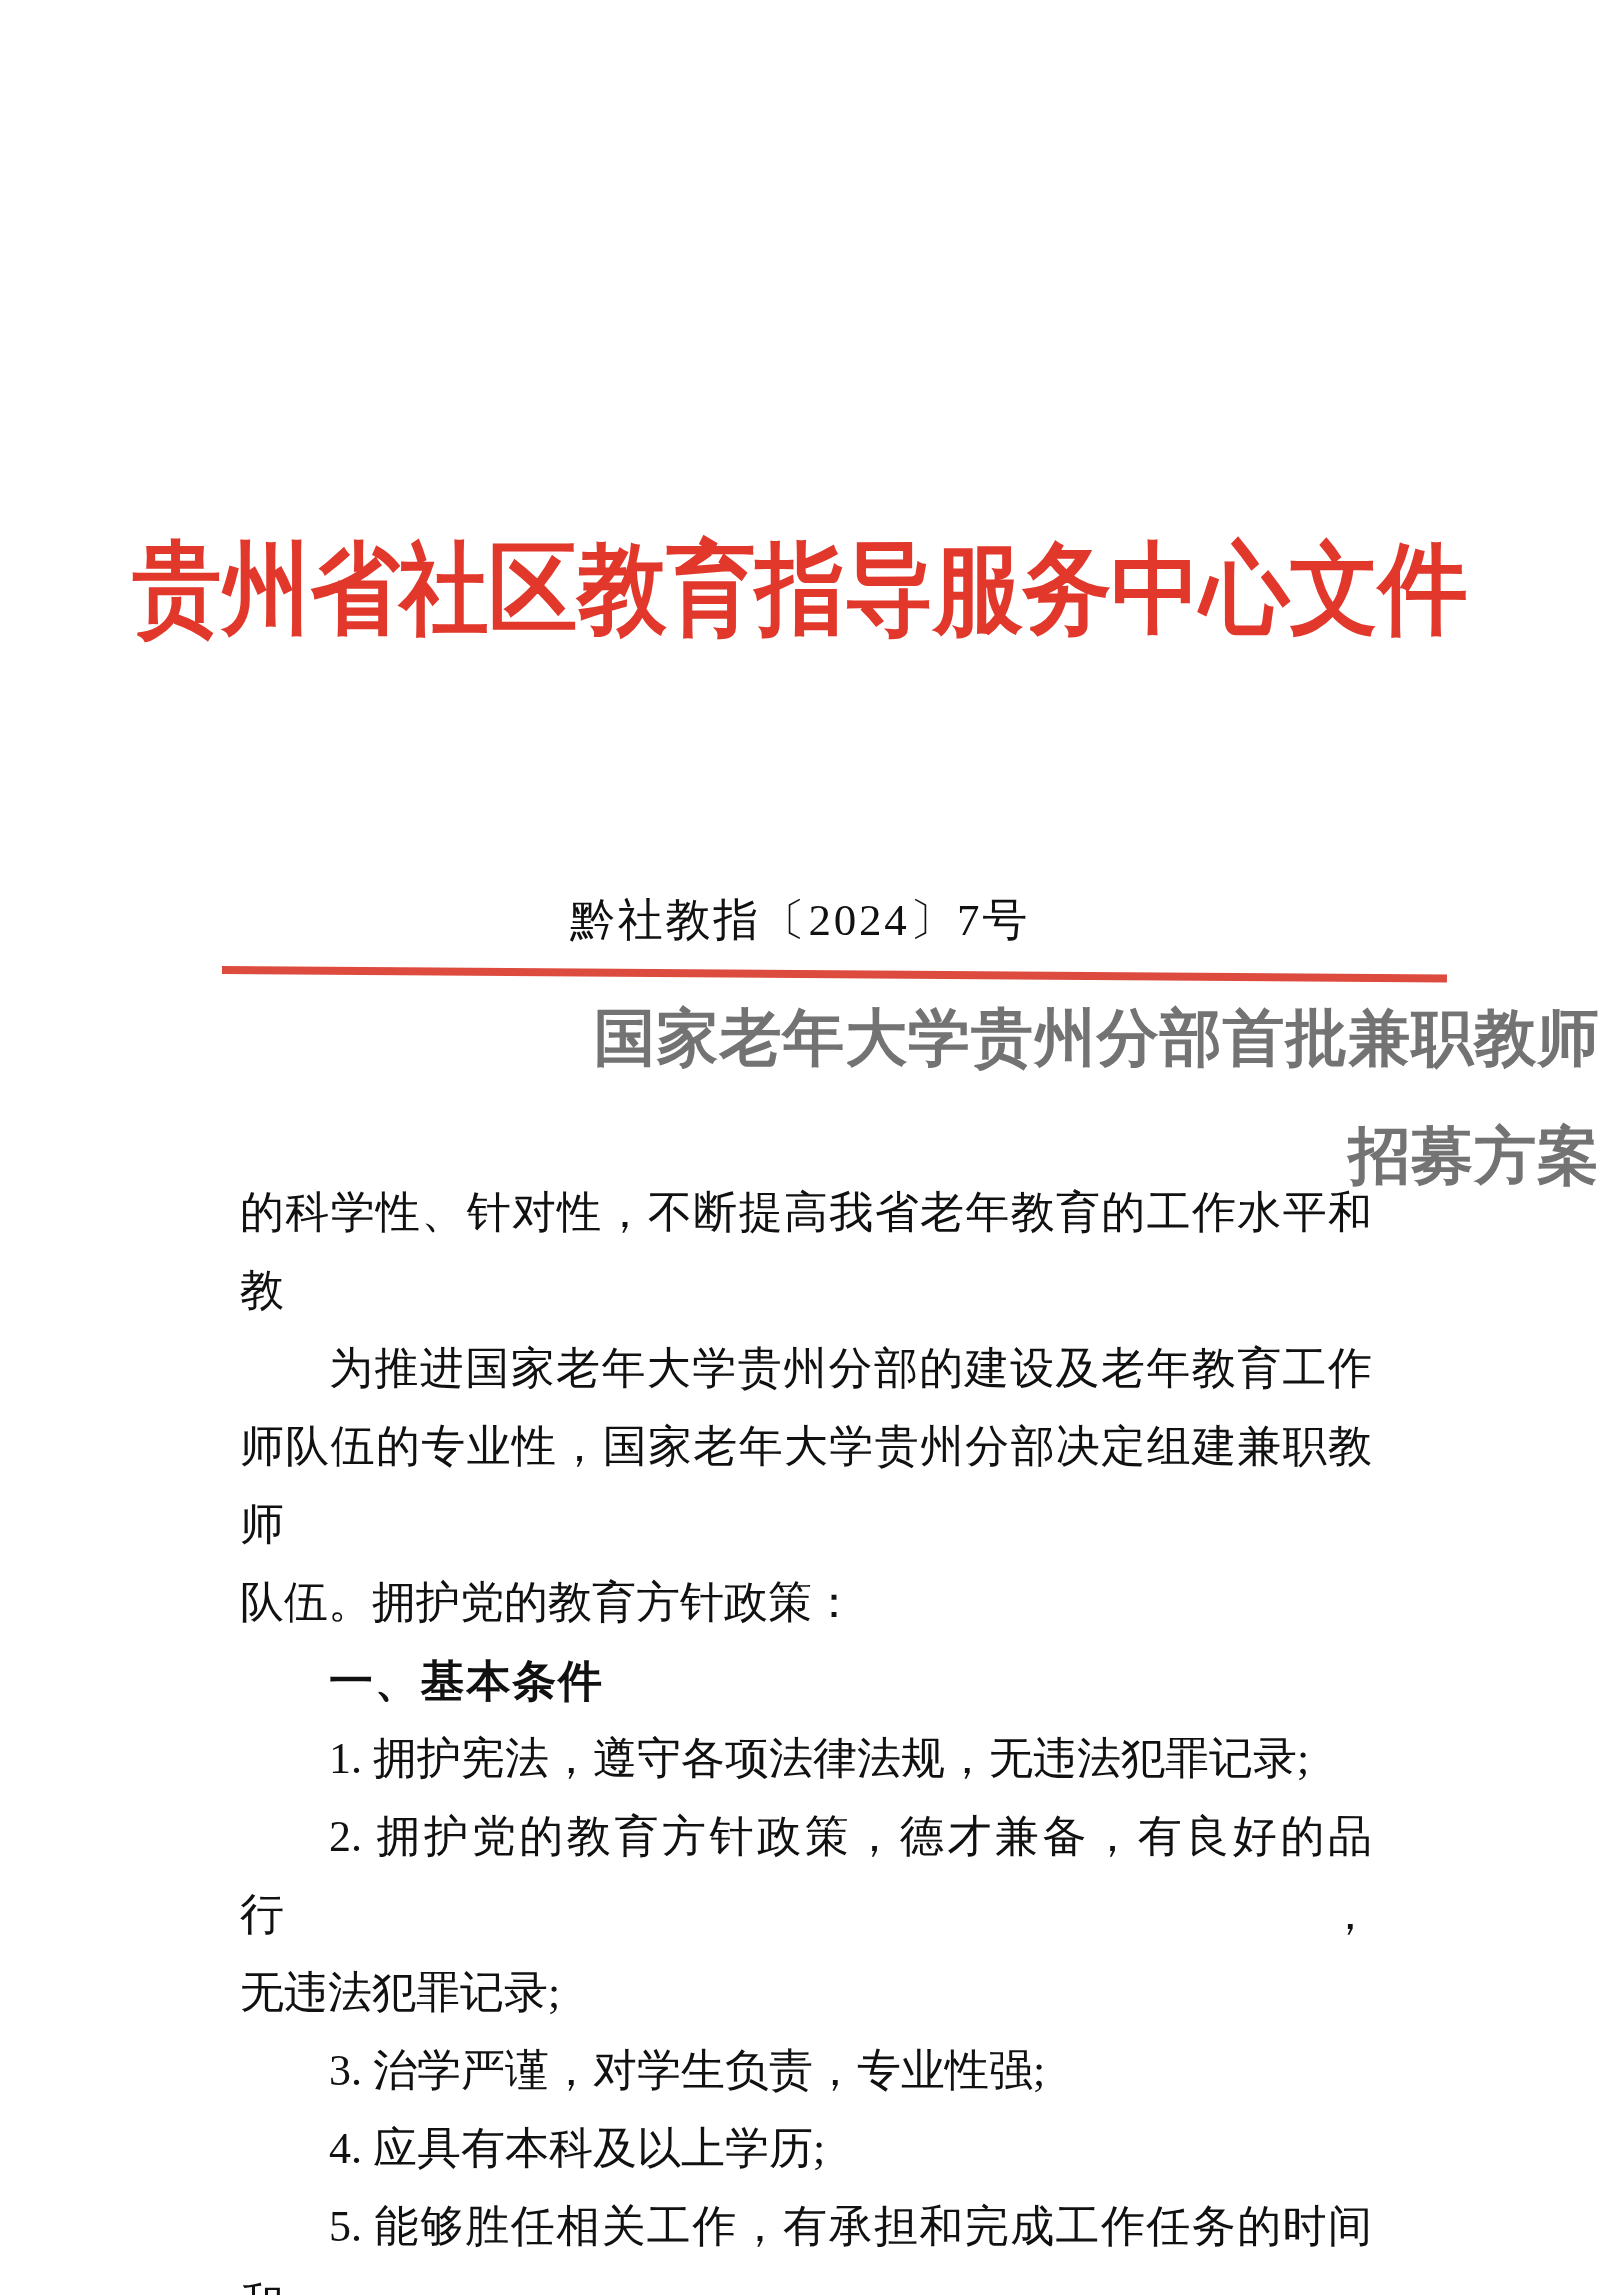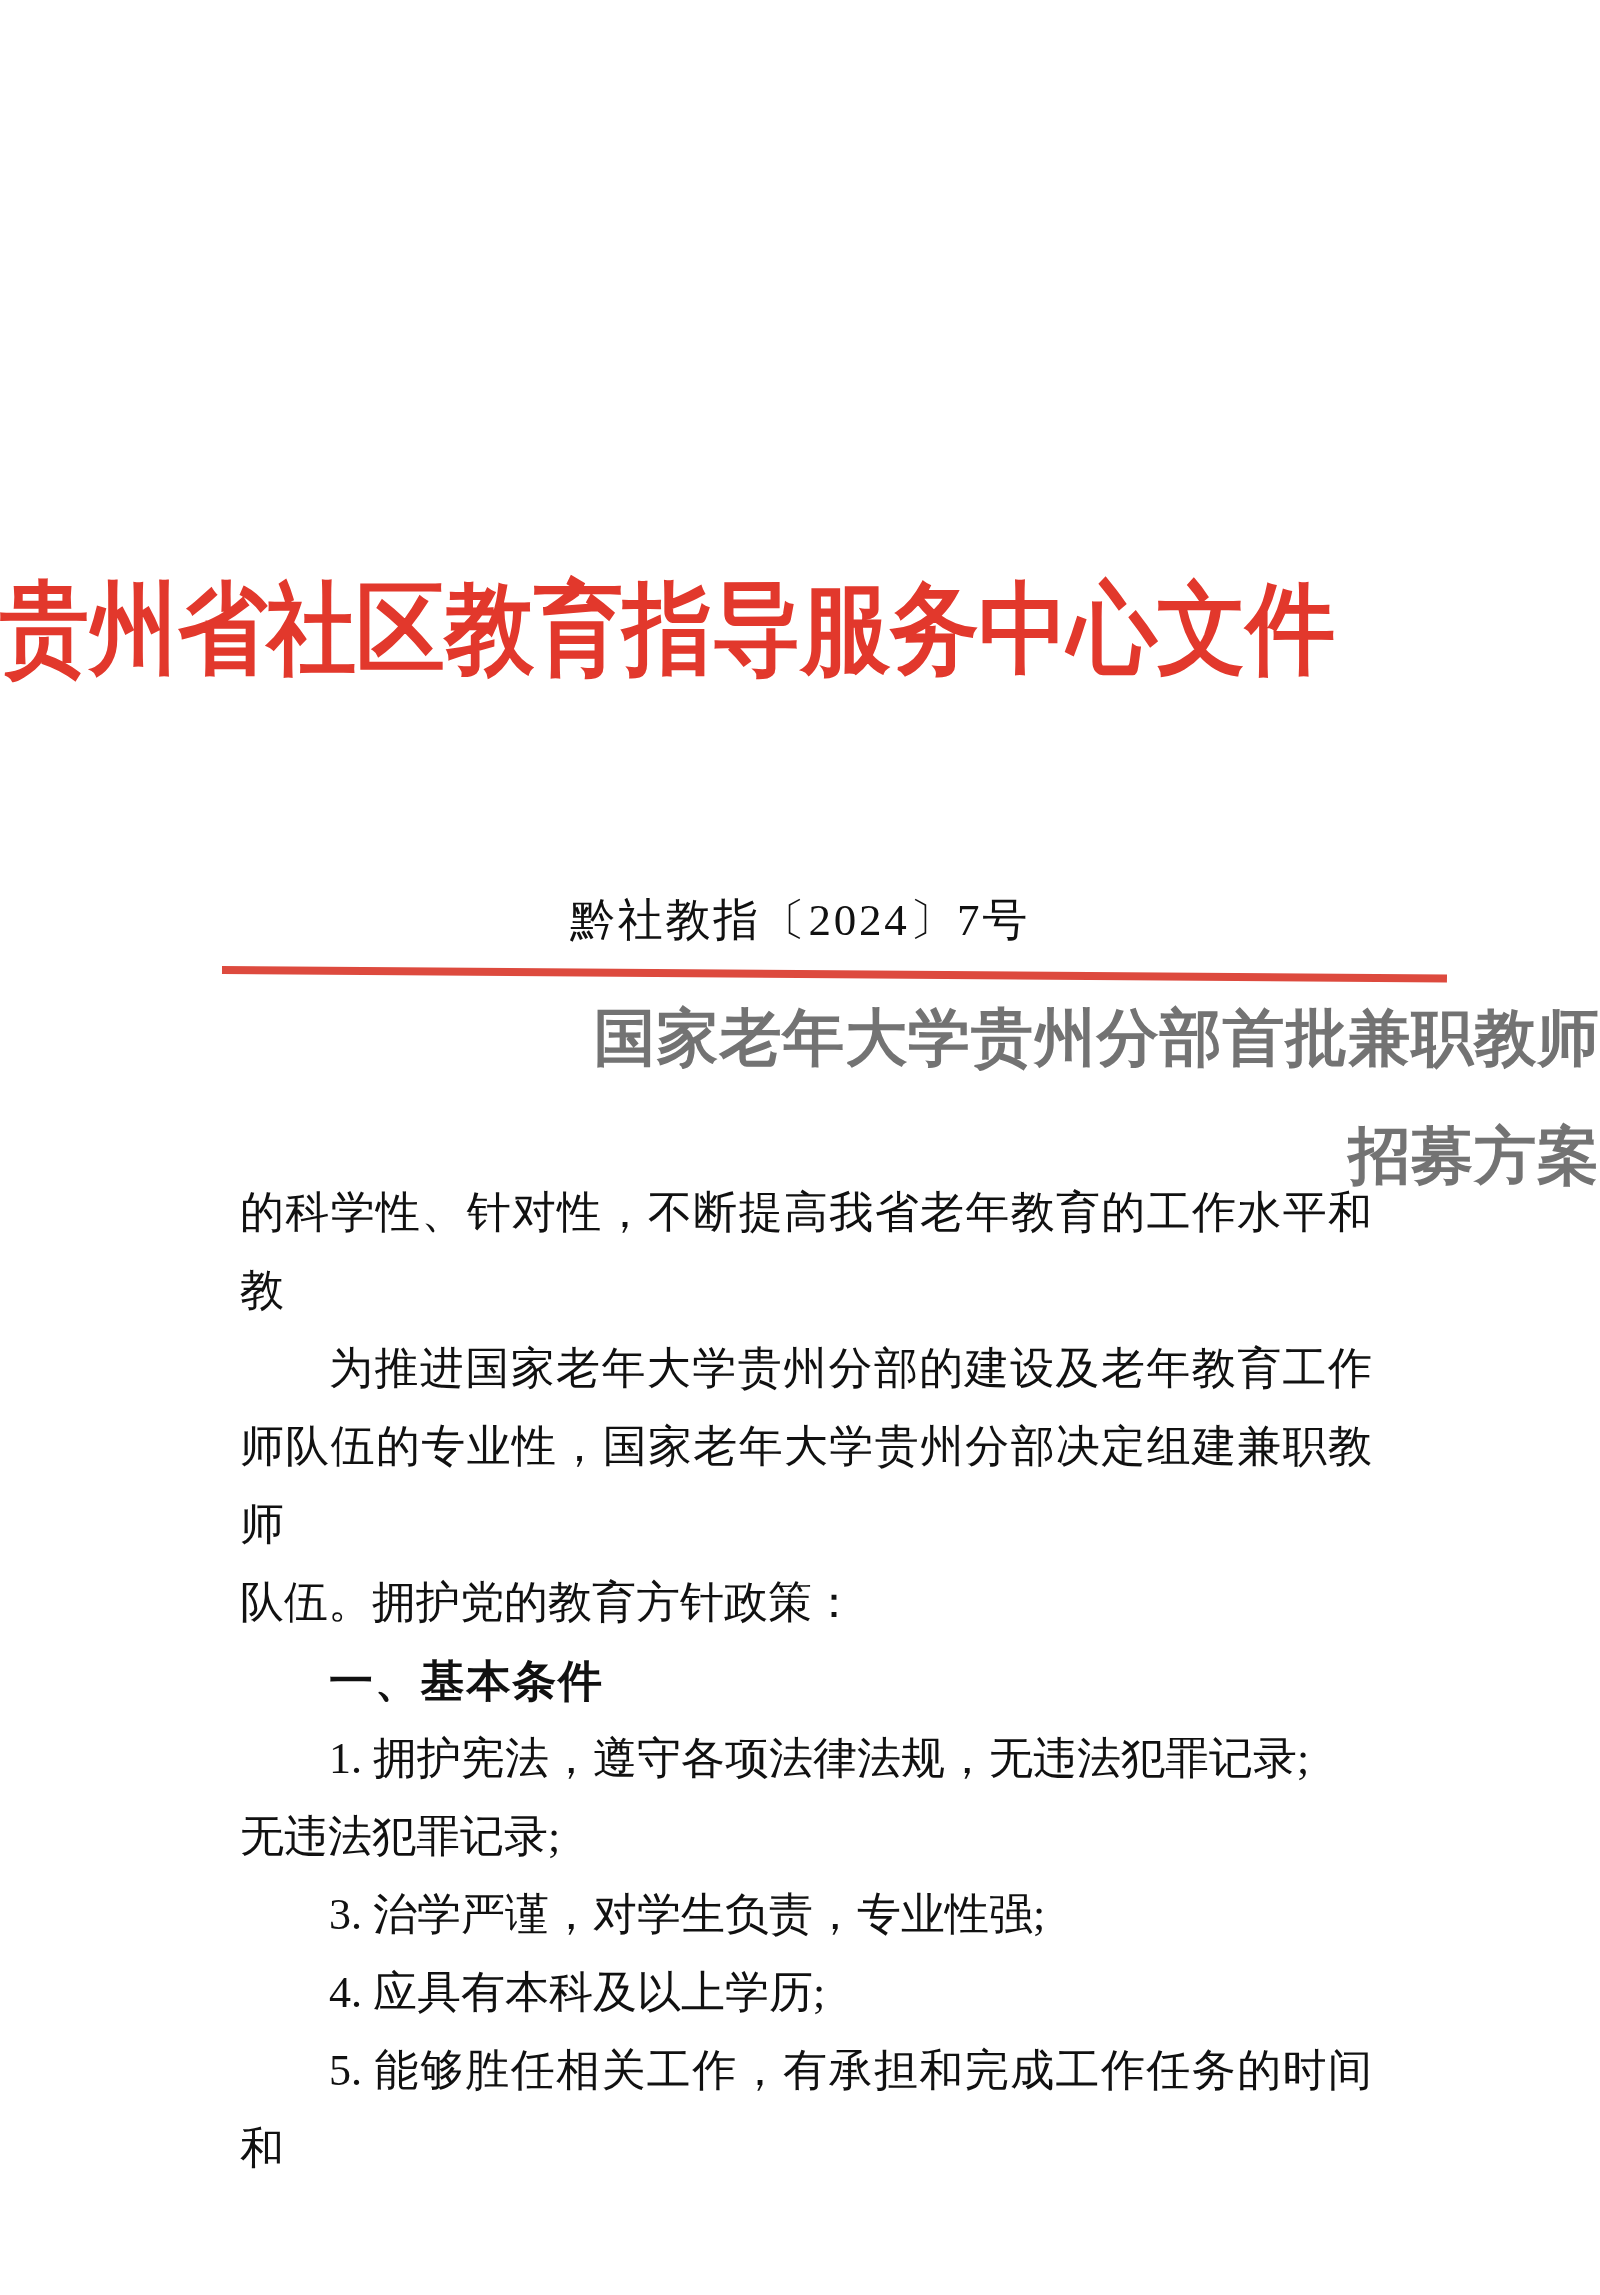--- a/index.html
+++ b/index.html
@@ -16,23 +16,22 @@
     font-family: "Liberation Serif", "DejaVu Serif", serif;
     color: #1a1a1a;
   }
 
   
   .header-title {
     position: absolute;
     top: 531px;
     left: 0;
     width: 100%;
-    text-align: left;
+    text-align: center;
     line-height: 117px;
-    margin-top: 40px;
   }
   .header-title .header-inner {
     display: inline-block;
     font-size: 89px;
     font-weight: 700;
     color: var(--header-red, #e2382c);
     letter-spacing: 0px;
     transform: scaleY(1.12);
     transform-origin: center center;
     white-space: nowrap;
@@ -121,20 +120,21 @@
     <div>招募方案</div>
   </div>
 
   <div class="body-text">
     <div class="line fill">的科学性、针对性，不断提高我省老年教育的工作水平和教</div>
     <div class="line fill indent">为推进国家老年大学贵州分部的建设及老年教育工作</div>
     <div class="line fill">师队伍的专业性，国家老年大学贵州分部决定组建兼职教师</div>
     <div class="line">队伍。拥护党的教育方针政策：</div>
     <div class="line indent heading">一、基本条件</div>
     <div class="line indent">1. 拥护宪法，遵守各项法律法规，无违法犯罪记录;</div>
+    <div class="line fill indent">2. 拥护党的教育方针政策，德才兼备，有良好的品行，</div>
     <div class="line">无违法犯罪记录;</div>
     <div class="line indent">3. 治学严谨，对学生负责，专业性强;</div>
     <div class="line indent">4. 应具有本科及以上学历;</div>
     <div class="line fill indent">5. 能够胜任相关工作，有承担和完成工作任务的时间和</div>
 
   </div>
 
 </div>
 
 

